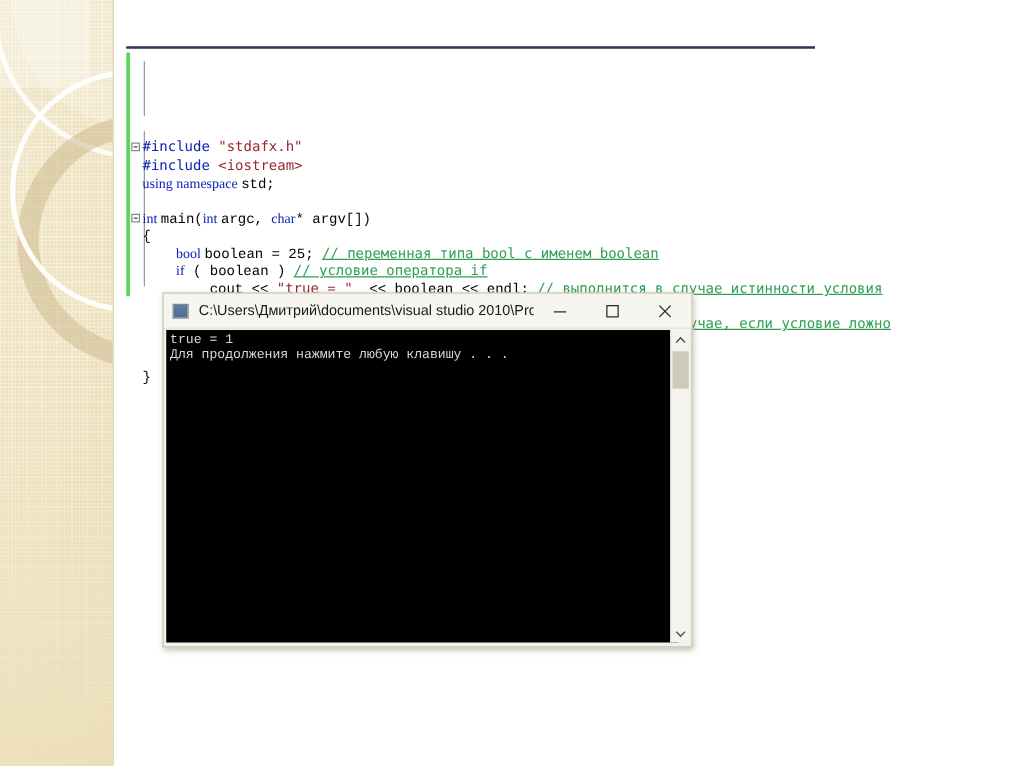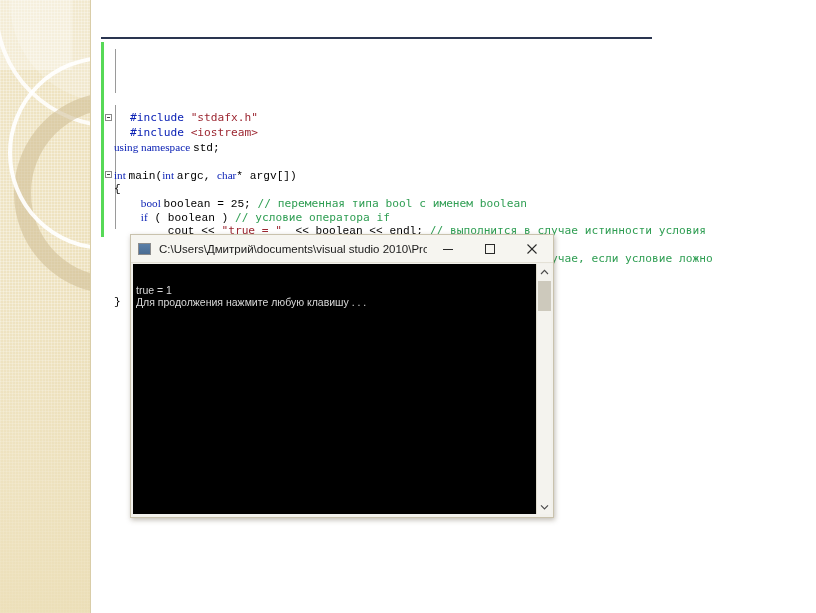--- a/index.html
+++ b/index.html
@@ -118,22 +118,22 @@
   }
   .fold::before {
     content: "";
     position: absolute;
     left: 1px; top: 2px;
     width: 3px; height: 1px;
     background: #444;
   }
   .kw      { color: #0c22b5; font-family: Liberation Serif, serif; }
   .str     { color: #9c2631; }
-  .cmt     { color: #2f9e53; }
-  .pre     { color: #0c22b5; margin-left: 16px; }
+  .cmt     { color: #2f9e53; text-decoration: underline; }
+  .pre     { color: #0c22b5; }
   .plain   { color: #000000; font-family: Liberation Mono, monospace; }
 
   
   #console-window {
     position: absolute;
     left: 130px; top: 234px;
     width: 424px; height: 284px;
     background: #f2f1ec;
     border: 1px solid #c9c2ad;
     box-shadow: 1px 2px 5px rgba(90,80,55,0.38);
@@ -183,27 +183,26 @@
   }
   .winbtn svg { display: block; }
   #console-body {
     position: absolute;
     left: 2px; top: 29px;
     width: 410px; height: 250px;
     background: #000000;
     overflow: hidden;
   }
   #console-text {
-    font-family: Liberation Sans, sans-serif;
+    font-family: Liberation Mono, monospace;
     font-size: 10.5px;
     line-height: 12px;
     color: #d8d8d8;
     white-space: pre;
     padding: 2px 0 0 3px;
-    margin-top: 18px;
   }
   
   #console-scroll {
     position: absolute;
     right: 2px; top: 29px;
     width: 15px; height: 250px;
     background: #f4f3ee;
     border-left: 1px solid #e0ddd0;
     box-sizing: border-box;
   }

